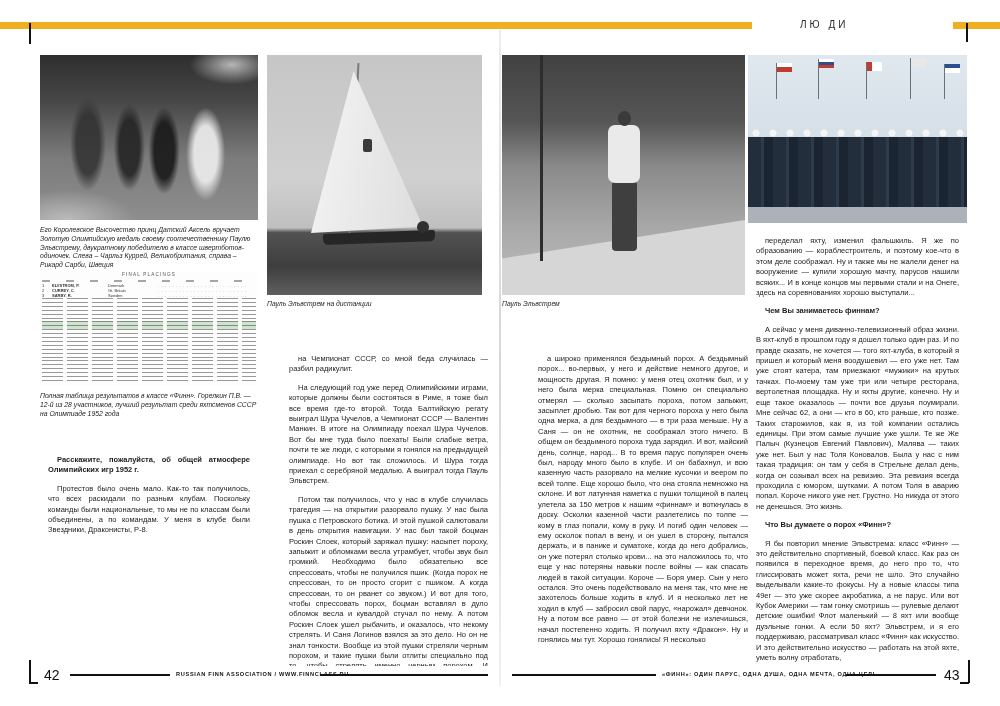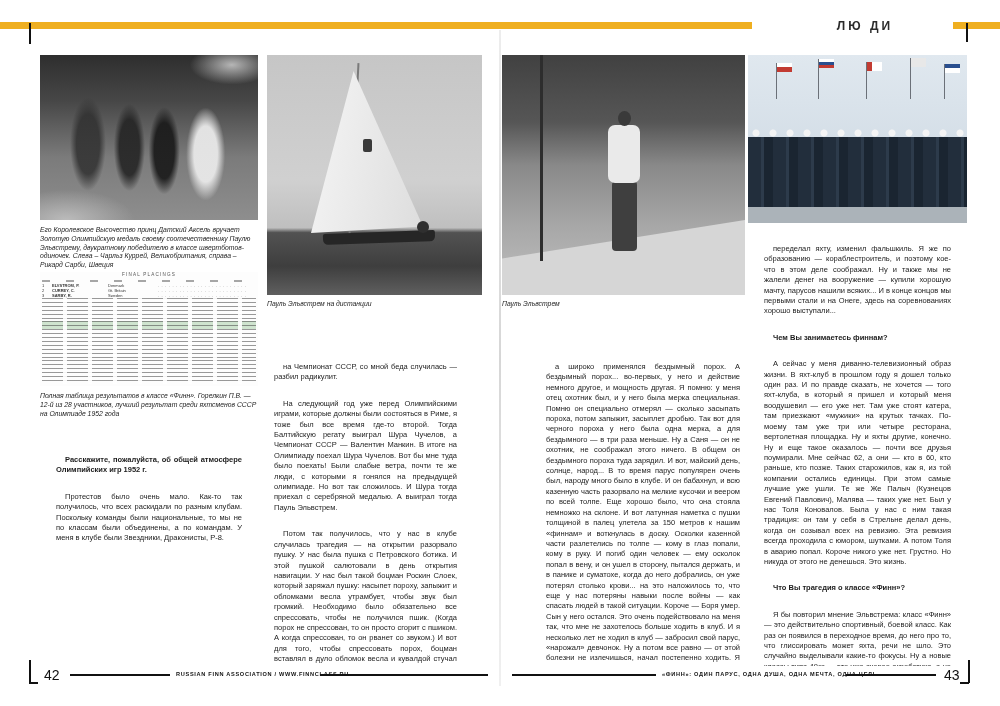--- a/index.html
+++ b/index.html
@@ -2,22 +2,22 @@
 <html><head>
 <meta charset="utf-8">
 <style>
   html,body{margin:0;padding:0;background:#ffffff;}
   .spread{position:relative;width:1000px;height:706px;background:#ffffff;overflow:hidden;
           font-family:"Liberation Sans",sans-serif;color:#1c1c1c;}
   
   .bar{position:absolute;top:22px;height:7px;background:#EFAF20;}
   .bar-left{left:0;width:752px;}
   .bar-right{left:953px;width:47px;}
-  .section-label{position:absolute;top:19px;left:800px;width:130px;text-align:center;
-                 font-size:12px;font-weight:bold;letter-spacing:3px;color:#2b2b2b;}
+  .section-label{position:absolute;top:19px;left:800px;width:130px;text-align:left;
+                 font-size:10px;font-weight:normal;letter-spacing:3px;color:#2b2b2b;}
   .tick{position:absolute;width:2px;background:#111;}
   .tick-left{left:29px;top:23px;height:21px;}
   .tick-right{left:966px;top:23px;height:19px;}
   .gutter{position:absolute;left:499px;top:30px;width:2px;height:656px;
           background:linear-gradient(180deg,rgba(0,0,0,.07),rgba(0,0,0,.16) 50%,rgba(0,0,0,.06));}
   
   .photo{position:absolute;overflow:hidden;}
   .photo-ceremony{left:40px;top:55px;width:218px;height:165px;background:
      radial-gradient(ellipse 60px 28px at 88% 6%,rgba(205,205,205,.85),rgba(205,205,205,0) 70%),
      radial-gradient(ellipse 26px 62px at 76% 60%,rgba(233,233,233,.95) 0 45%,rgba(233,233,233,0) 75%),
@@ -70,24 +70,24 @@
   .trow .pos{width:6px;}
   .trow .name{width:52px;font-weight:bold;}
   .trow .country{width:46px;}
   .trow .nums{flex:1;color:#777;letter-spacing:2.5px;overflow:hidden;}
   .thighlight{position:absolute;left:2px;top:49px;width:214px;height:8px;background:#cfe4cf;}
   .tstripes{position:absolute;left:2px;top:26px;width:214px;height:86px;background:
      repeating-linear-gradient(90deg,transparent 0 21px,rgba(255,255,255,.9) 21px 25px),
      repeating-linear-gradient(180deg,rgba(70,70,70,.55) 0 1px,transparent 1px 3.9px);}
   
   .col{position:absolute;font-size:7.5px;line-height:10.4px;text-align:justify;overflow:hidden;}
-  .col p{margin:16px;text-indent:9px;}
+  .col p{margin:8px;text-indent:9px;}
   .col p.q{font-weight:bold;margin-top:3px;}
   .col-l1{left:40px;top:452px;width:218px;height:214px;}
-  .col-l2{left:258px;top:346px;width:215px;height:320px;}
+  .col-l2{left:281px;top:346px;width:215px;height:320px;}
   .col-r1{left:530px;top:346px;width:226px;height:320px;}
   .col-r2{left:748px;top:228px;width:219px;height:438px;}
   
   .folio{position:absolute;font-size:14px;color:#111;}
   .folio-left{left:44px;top:667px;}
   .folio-right{left:944px;top:667px;}
   .rule{position:absolute;height:1.5px;background:#111;top:674px;}
   .rule-l1{left:70px;width:100px;}
   .rule-l2{left:320px;width:168px;}
   .rule-r1{left:512px;width:144px;}
@@ -189,21 +189,21 @@
   </div>
 
   <div class="col col-r1">
     <p>а широко применялся бездымный порох. А бездымный порох... во-первых, у него и действие немного другое, и мощность другая. Я помню: у меня отец охотник был, и у него была мерка специальная. Помню он специально отмерял — сколько засыпать пороха, потом запыжит, засыплет дробью. Так вот для черного пороха у него была одна мерка, а для бездымного — в три раза меньше. Ну а Саня — он не охотник, не соображал этого ничего. В общем он бездымного пороха туда зарядил. И вот, майский день, солнце, народ... В то время парус популярен очень был, народу много было в клубе. И он бабахнул, и всю казенную часть разорвало на мелкие кусочки и веером по всей толпе. Еще хорошо было, что она стояла немножко на склоне. И вот латунная наметка с пушки толщиной в палец улетела за 150 метров к нашим «финнам» и воткнулась в доску. Осколки казенной части разлетелись по толпе — кому в глаз попали, кому в руку. И погиб один человек — ему осколок попал в вену, и он ушел в сторону, пытался держать, и в панике и суматохе, когда до него добрались, он уже потерял столько крови... на это наложилось то, что еще у нас потеряны навыки после войны — как спасать людей в такой ситуации. Короче — Боря умер. Сын у него остался. Это очень подействовало на меня так, что мне не захотелось больше ходить в клуб. И я несколько лет не ходил в клуб — забросил свой парус, «нарожал» девчонок. Ну а потом все равно — от этой болезни не излечишься, начал постепенно ходить. Я получил яхту «Дракон». Ну и гонялись мы тут. Хорошо гонялись! Я несколько</p>
   </div>
 
   <div class="col col-r2">
     <p>переделал яхту, изменил фальшкиль. Я же по образованию — кораблестроитель, и поэтому кое-что в этом деле соображал. Ну и также мы не жалели денег на вооружение — купили хорошую мачту, парусов нашили всяких... И в конце концов мы первыми стали и на Онеге, здесь на соревнованиях хорошо выступали...</p>
     <p class="q">Чем Вы занимаетесь финнам?</p>
     <p>А сейчас у меня диванно-телевизионный образ жизни. В яхт-клуб в прошлом году я дошел только один раз. И по правде сказать, не хочется — того яхт-клуба, в который я пришел и который меня воодушевил — его уже нет. Там уже стоят катера, там приезжают «мужики» на крутых тачках. По-моему там уже три или четыре ресторана, вертолетная площадка. Ну и яхты другие, конечно. Ну и еще такое оказалось — почти все друзья поумирали. Мне сейчас 62, а они — кто в 60, кто раньше, кто позже. Таких старожилов, как я, из той компании остались единицы. При этом самые лучшие уже ушли. Те же Же Палыч (Кузнецов Евгений Павлович), Малява — таких уже нет. Был у нас Толя Коновалов. Была у нас с ним такая традиция: он там у себя в Стрельне делал день, когда он созывал всех на ревизию. Эта ревизия всегда проходила с юмором, шутками. А потом Толя в аварию попал. Короче никого уже нет. Грустно. Но никуда от этого не денешься. Это жизнь.</p>
-    <p class="q">Что Вы трагедия о классе «Финн»?</p>
+    <p class="q">Что Вы думаете о порох «Финн»?</p>
     <p>Я бы повторил мнение Эльвстрема: класс «Финн» — это действительно спортивный, боевой класс. Как раз он появился в переходное время, до него про то, что глиссировать может яхта, речи не шло. Это случайно выделывали какие-то фокусы. Ну а новые классы типа 49er — это уже скорее акробатика, а не парус. Или вот Кубок Америки — там гонку смотришь — рулевые делают детские ошибки! Флот маленький — 8 яхт или вообще дуэльные гонки. А если 50 яхт? Эльвстрем, и я его поддерживаю, рассматривал класс «Финн» как искусство. И это действительно искусство — работать на этой яхте, уметь волну отработать,</p>
   </div>
 
   <div class="corner bl-v"></div>
   <div class="corner bl-h"></div>
   <div class="folio folio-left">42</div>
   <div class="rule rule-l1"></div>
   <div class="footer-text ft-left">RUSSIAN FINN ASSOCIATION / WWW.FINNCLASS.RU</div>
   <div class="rule rule-l2"></div>
   <div class="rule rule-r1"></div>

